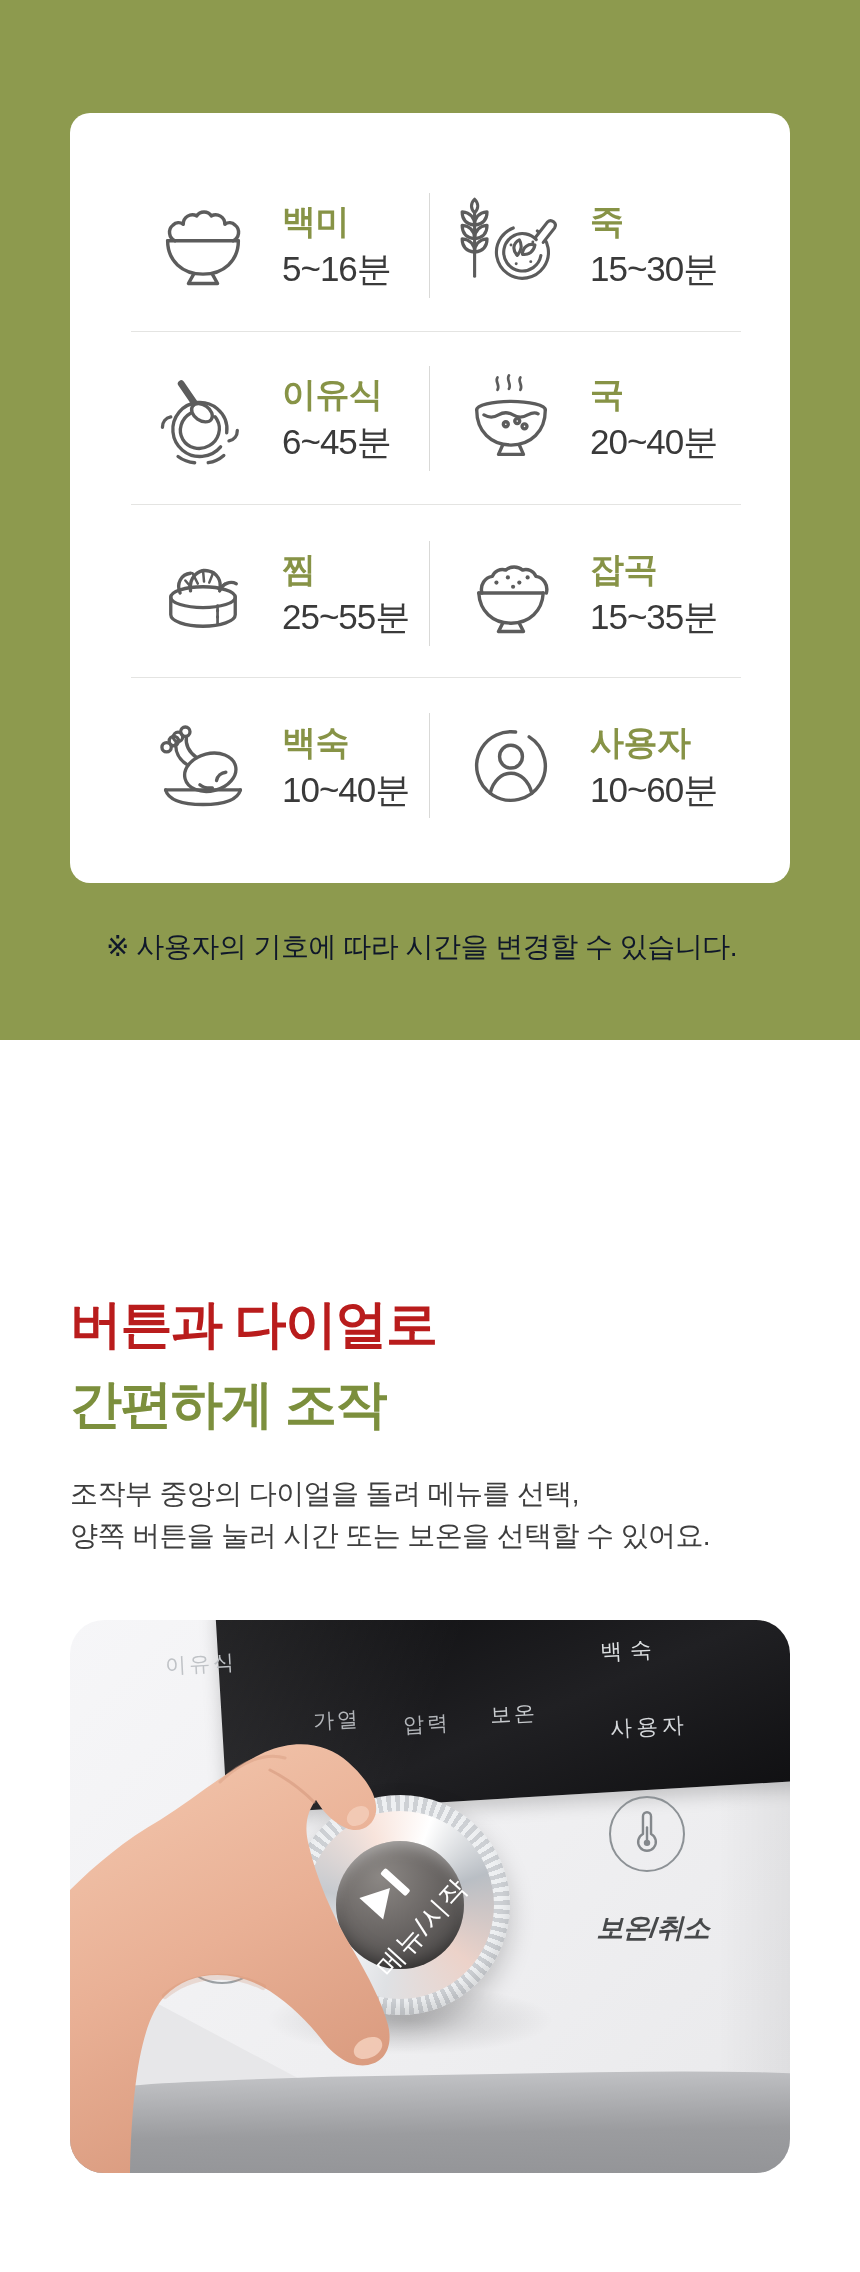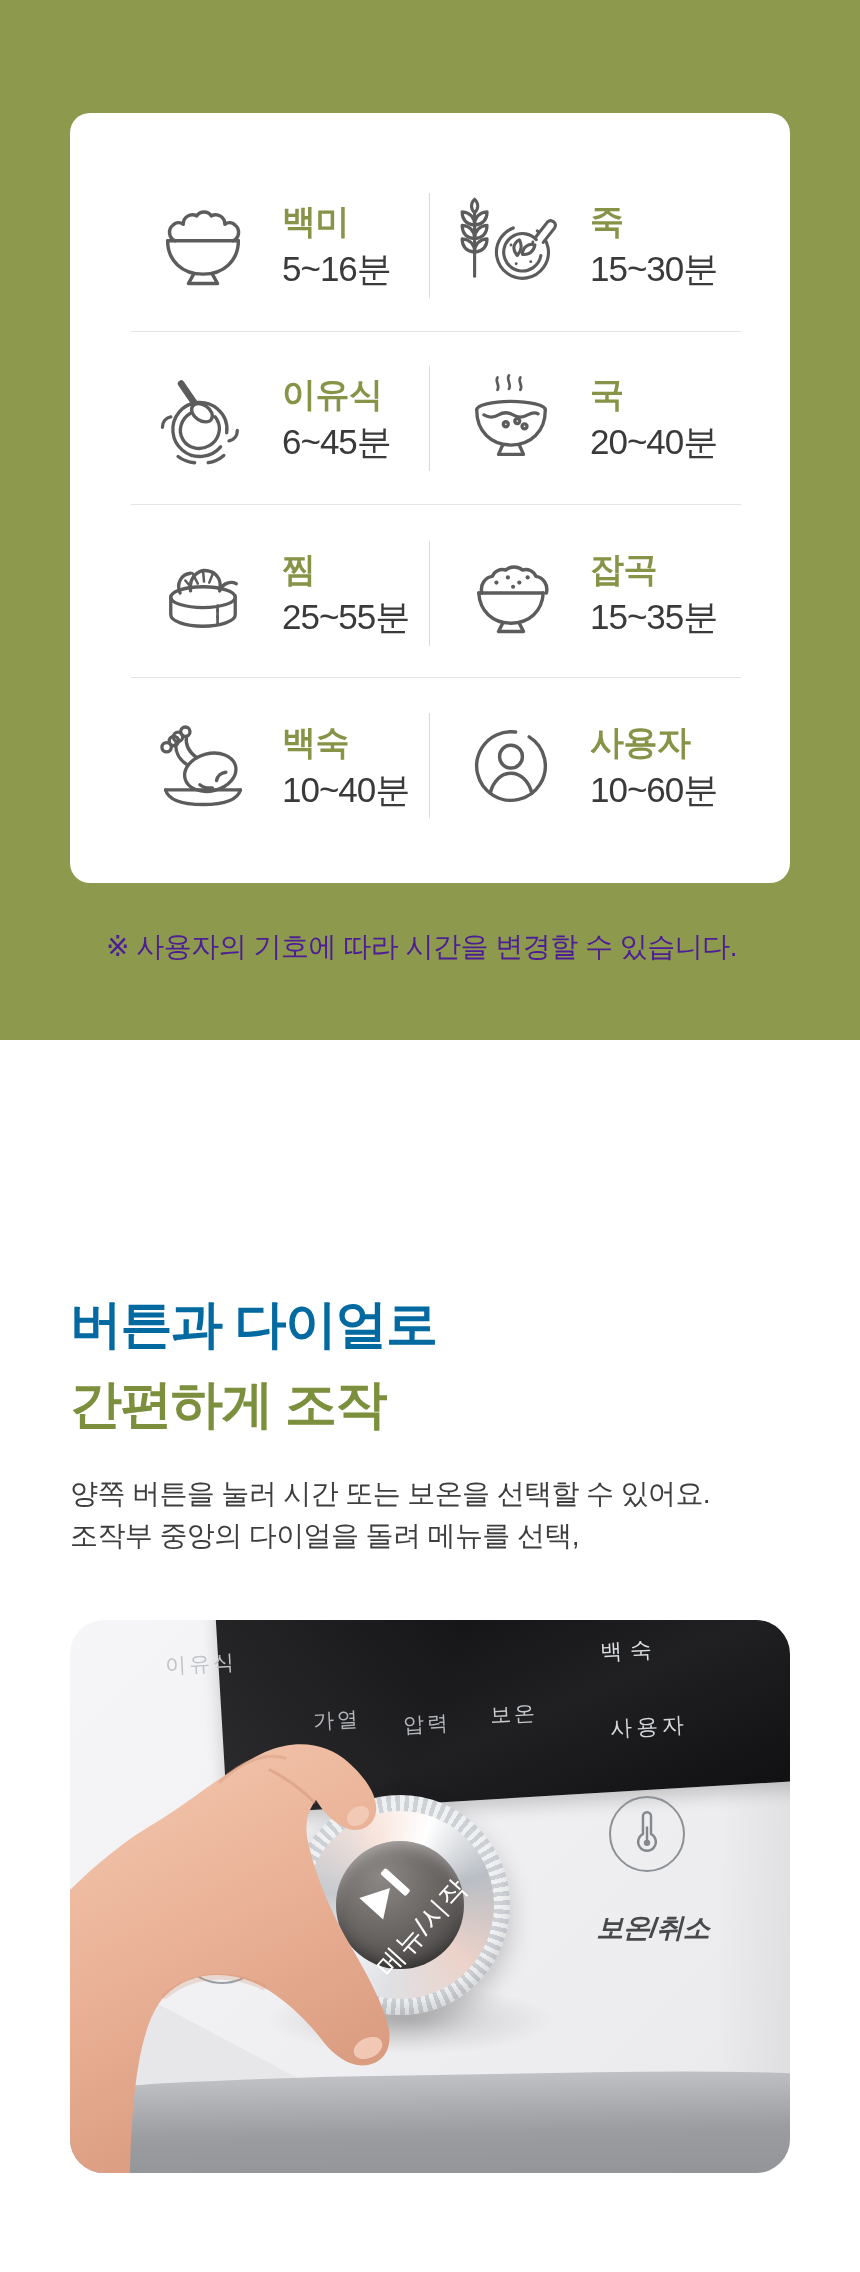--- a/index.html
+++ b/index.html
@@ -13,28 +13,28 @@
   .vdiv{position:absolute;left:359px;width:1px;height:105px;background:#d9d9d7;}
   .cell{position:absolute;display:flex;align-items:center;height:106px;}
   .cell.colL{left:80px;}
   .cell.colR{left:388px;}
   .icobox{width:106px;height:106px;flex:0 0 106px;display:flex;align-items:center;justify-content:center;}
   .icobox svg{width:104px;height:104px;}
   .celltext{margin-left:26px;display:flex;flex-direction:column;justify-content:center;}
   .mlabel{font-size:34px;font-weight:700;color:#879346;letter-spacing:-0.5px;line-height:1;margin-bottom:13px;}
   .mtime{font-size:35px;font-weight:400;color:#3a3a3a;letter-spacing:-1px;line-height:1;}
   .note{position:absolute;left:0;top:928px;width:843px;text-align:center;font-size:28px;font-weight:500;
-        color:#4c1d95;letter-spacing:-0.5px;}
+        color:#0f172a;letter-spacing:-0.5px;}
 
   
   .pointrow{position:absolute;left:70px;top:1172px;width:730px;display:flex;align-items:center;}
   .eyebrow{font-size:33px;font-weight:800;color:#8a9545;letter-spacing:0.5px;}
   .rule{flex:1;height:2px;background:#8a9545;margin-left:34px;}
   .title{position:absolute;left:70px;top:1284px;font-size:52px;font-weight:800;line-height:80px;letter-spacing:-1.5px;}
-  .t1{color:#0369a1;display:block;}
+  .t1{color:#b91c1c;display:block;}
   .t2{color:#7c8f3d;display:block;}
   .desc{position:absolute;left:70px;top:1473px;font-size:28px;font-weight:400;color:#3e3e3e;
         line-height:42px;letter-spacing:-0.6px;}
 
   
   .photo{position:absolute;left:70px;top:1620px;width:720px;height:553px;border-radius:34px;overflow:hidden;
          background:linear-gradient(135deg,#f6f6f8 0%,#efeff1 55%,#e9e9eb 100%);}
   .bodyshade{position:absolute;inset:0;background:linear-gradient(90deg,rgba(0,0,0,0) 90%,rgba(0,0,0,0.05));z-index:1;}
   .panel{position:absolute;left:150px;top:-55px;width:680px;height:230px;border-radius:30px;
          background:linear-gradient(160deg,#0a0a0c 0%,#202023 55%,#0d0d0f 100%);
@@ -260,22 +260,22 @@
     </div>
 
     <div class="note">※ 사용자의 기호에 따라 시간을 변경할 수 있습니다.</div>
   </div>
 
   <div class="title">
     <span class="t1">버튼과 다이얼로</span>
     <span class="t2">간편하게 조작</span>
   </div>
   <div class="desc">
+    <div>조작부 중앙의 다이얼을 돌려 메뉴를 선택,</div>
     <div>양쪽 버튼을 눌러 시간 또는 보온을 선택할 수 있어요.</div>
-    <div>조작부 중앙의 다이얼을 돌려 메뉴를 선택,</div>
   </div>
 
   <div class="photo">
     <div class="bodyshade"></div>
 
     <div class="panel"></div>
     <span class="plabel pl-iyusik">이유식</span>
     <span class="plabel pl-baeksuk">백숙</span>
     <span class="plabel pl-gayeol">가열</span>
     <span class="plabel pl-apryeok">압력</span>

